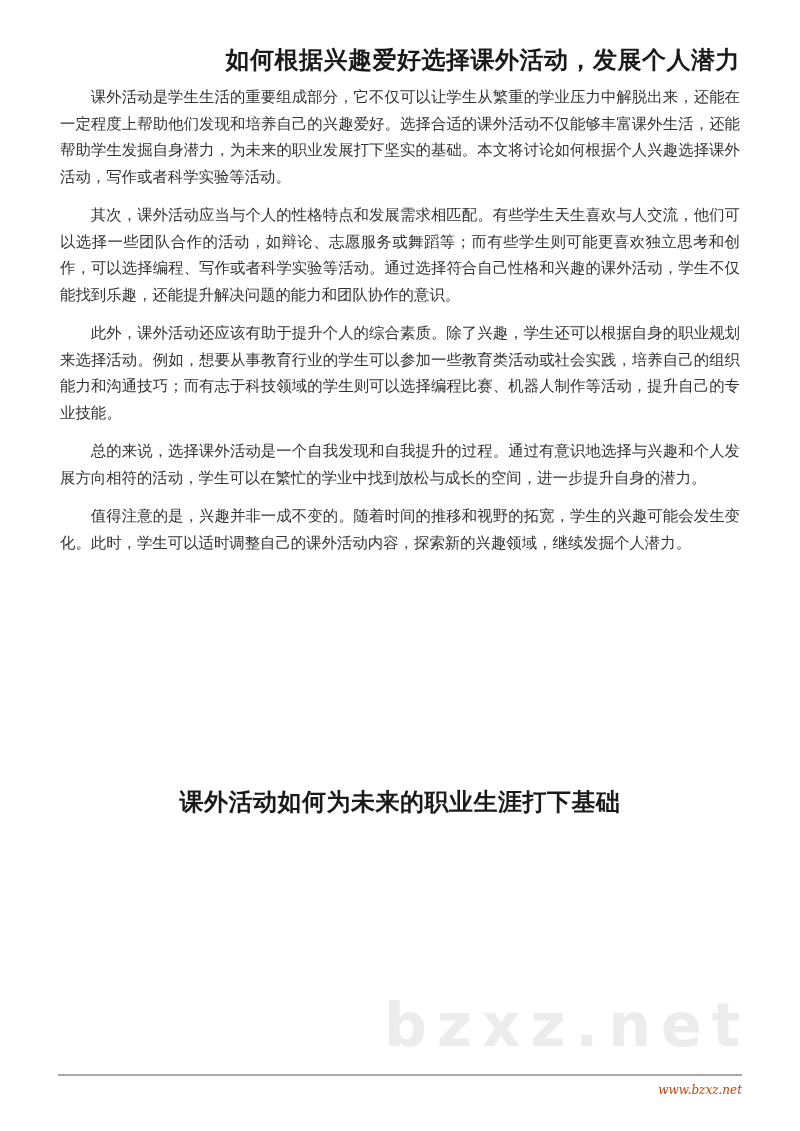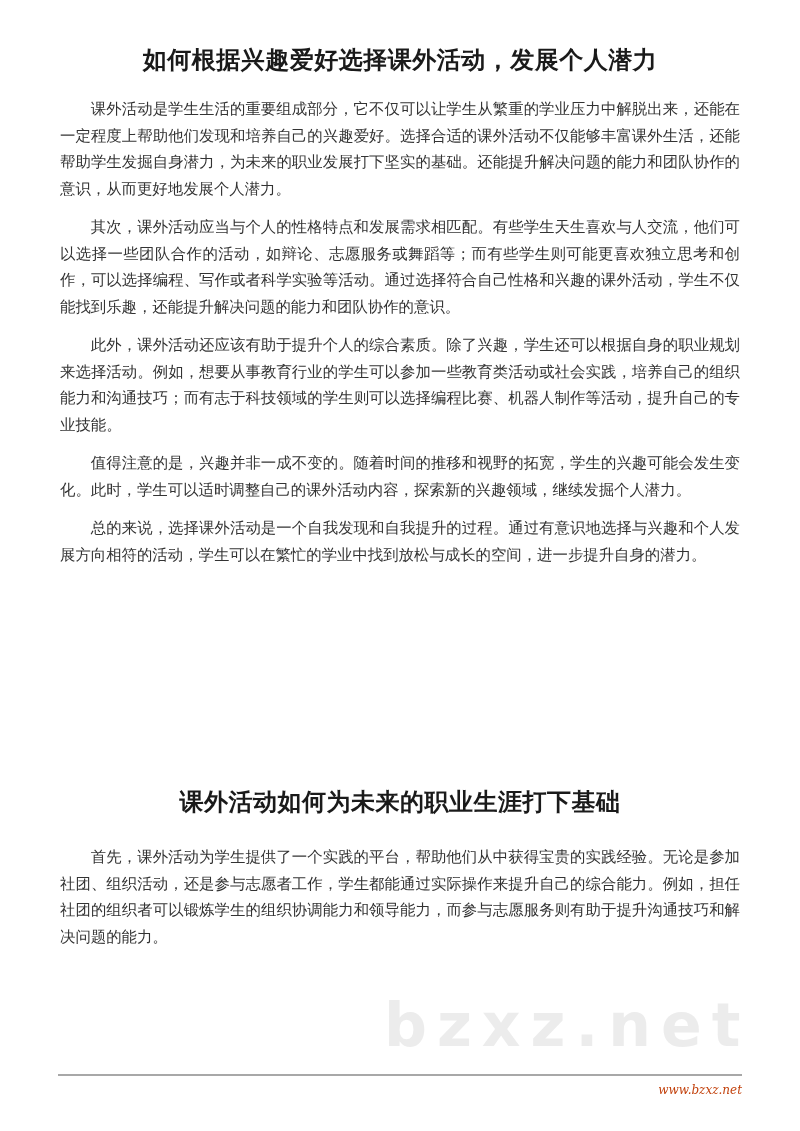--- a/index.html
+++ b/index.html
@@ -38,21 +38,21 @@
     }
     .para {
       font-size: 15.4px;
       line-height: 26.5px;
       text-indent: 2em;
       margin: 0 0 12px 0;
       text-align: justify;
       color: #333;
     }
     #section-1 { top: 44px; }
-    #section-1 .section-title { margin-bottom: 20px; }
+    #section-1 .section-title { margin-bottom: 8px; text-align: right; }
     #section-2 { top: 786px; }
     #section-2 .section-title { margin-bottom: 26px; }
 
     .watermark {
       position: absolute;
       left: 384px;
       top: 990px;
       font-family: "DejaVu Sans", "Liberation Sans", sans-serif;
       font-weight: bold;
       font-size: 60px;
@@ -81,30 +81,29 @@
       color: #c2410c;
     }
   </style>
 </head>
 <body>
 
 <div class="page">
 
   <div class="section" id="section-1">
     <h1 class="section-title">如何根据兴趣爱好选择课外活动，发展个人潜力</h1>
-    <p class="para">课外活动是学生生活的重要组成部分，它不仅可以让学生从繁重的学业压力中解脱出来，还能在一定程度上帮助他们发现和培养自己的兴趣爱好。选择合适的课外活动不仅能够丰富课外生活，还能帮助学生发掘自身潜力，为未来的职业发展打下坚实的基础。还能提升解决问题的能力和团队协作的意识，从而更好地发展个人潜力。</p>
+    <p class="para">课外活动是学生生活的重要组成部分，它不仅可以让学生从繁重的学业压力中解脱出来，还能在一定程度上帮助他们发现和培养自己的兴趣爱好。选择合适的课外活动不仅能够丰富课外生活，还能帮助学生发掘自身潜力，为未来的职业发展打下坚实的基础。本文将讨论如何根据个人兴趣选择课外活动，写作或者科学实验等活动。</p>
     <p class="para">其次，课外活动应当与个人的性格特点和发展需求相匹配。有些学生天生喜欢与人交流，他们可以选择一些团队合作的活动，如辩论、志愿服务或舞蹈等；而有些学生则可能更喜欢独立思考和创作，可以选择编程、写作或者科学实验等活动。通过选择符合自己性格和兴趣的课外活动，学生不仅能找到乐趣，还能提升解决问题的能力和团队协作的意识。</p>
     <p class="para">此外，课外活动还应该有助于提升个人的综合素质。除了兴趣，学生还可以根据自身的职业规划来选择活动。例如，想要从事教育行业的学生可以参加一些教育类活动或社会实践，培养自己的组织能力和沟通技巧；而有志于科技领域的学生则可以选择编程比赛、机器人制作等活动，提升自己的专业技能。</p>
+    <p class="para">总的来说，选择课外活动是一个自我发现和自我提升的过程。通过有意识地选择与兴趣和个人发展方向相符的活动，学生可以在繁忙的学业中找到放松与成长的空间，进一步提升自身的潜力。</p>
     <p class="para">值得注意的是，兴趣并非一成不变的。随着时间的推移和视野的拓宽，学生的兴趣可能会发生变化。此时，学生可以适时调整自己的课外活动内容，探索新的兴趣领域，继续发掘个人潜力。</p>
-    <p class="para">总的来说，选择课外活动是一个自我发现和自我提升的过程。通过有意识地选择与兴趣和个人发展方向相符的活动，学生可以在繁忙的学业中找到放松与成长的空间，进一步提升自身的潜力。</p>
   </div>
 
   <div class="section" id="section-2">
     <h1 class="section-title">课外活动如何为未来的职业生涯打下基础</h1>
-    <p class="para">首先，课外活动为学生提供了一个实践的平台，帮助他们从中获得宝贵的实践经验。无论是参加社团、组织活动，还是参与志愿者工作，学生都能通过实际操作来提升自己的综合能力。例如，担任社团的组织者可以锻炼学生的组织协调能力和领导能力，而参与志愿服务则有助于提升沟通技巧和解决问题的能力。</p>
   </div>
 
   <div class="watermark">bzxz.net</div>
 
   <div class="footer-rule"></div>
   <div class="footer-url">www.bzxz.net</div>
 
 </div>
 
 </body></html>

